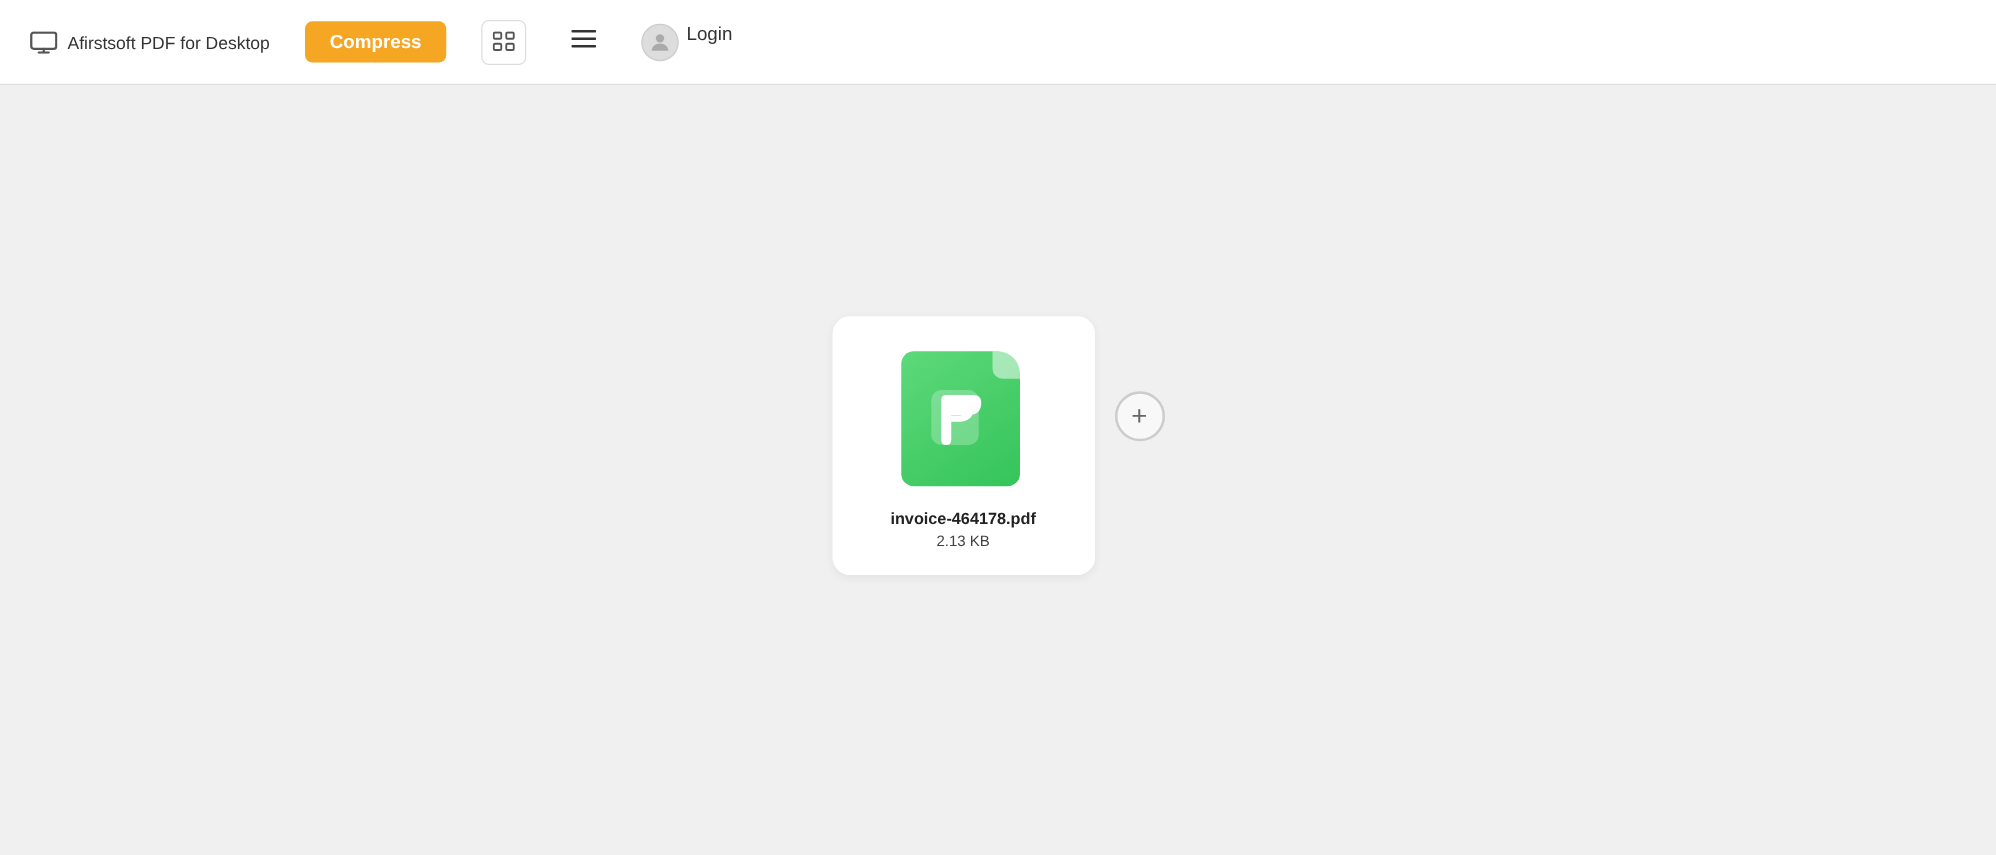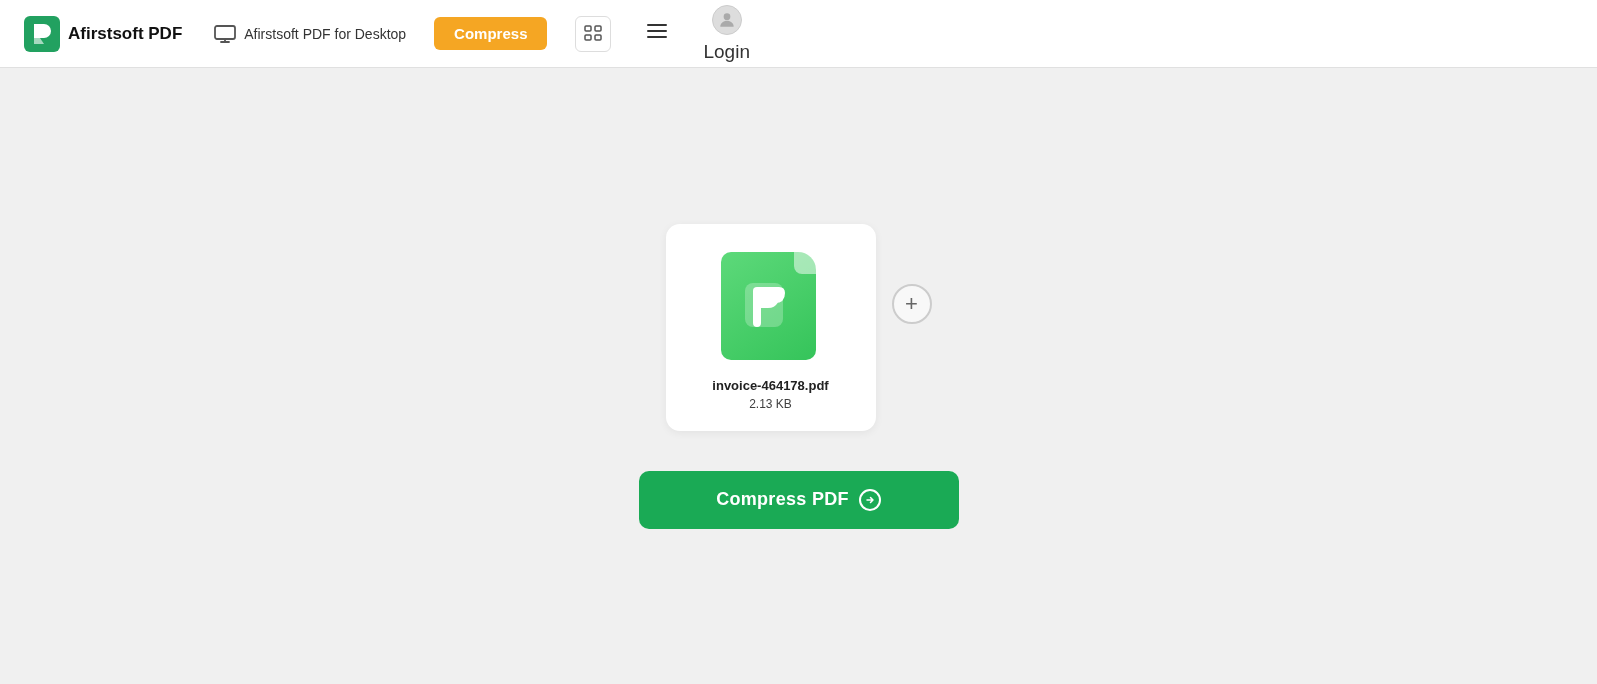--- a/index.html
+++ b/index.html
@@ -101,26 +101,24 @@
       color: #555;
     }
     .menu-lines {
       font-size: 18px;
       color: #333;
       cursor: pointer;
       padding: 4px 8px;
     }
     .login-area {
       display: flex;
-      align-items: center;
       gap: 6px;
       cursor: pointer;
-      font-size: 19px;
+      font-size: 15px;
       color: #333;
-      flex-direction: column;
     }
 
     
     .main {
       display: flex;
       flex-direction: column;
       align-items: center;
       justify-content: center;
       min-height: calc(684px - 68px);
       background: #f0f0f0;
@@ -234,28 +232,20 @@
       align-items: center;
       justify-content: center;
       overflow: hidden;
     }
   </style>
 </head>
 <body>
 
 <div class="header">
 
-  <div class="logo-area">
-    <svg class="logo-icon" viewBox="0 0 36 36" fill="none">
-      <rect width="36" height="36" rx="6" fill="#22a160"></rect>
-      <path d="M10 8h10a7 7 0 010 14H10V8z" fill="white"></path>
-      <path d="M10 22h6l4 6H10v-6z" fill="rgba(255,255,255,0.6)"></path>
-    </svg>
-    <span class="logo-text">Afirstsoft PDF</span>
-  </div>
 
 
   <div class="header-right">
     <div class="desktop-link">
       <svg width="22" height="18" viewBox="0 0 22 18" fill="none">
         <rect x="1" y="1" width="20" height="13" rx="2" stroke="#555" stroke-width="1.8"></rect>
         <path d="M7 17h8M11 14v3" stroke="#555" stroke-width="1.8" stroke-linecap="round"></path>
       </svg>
       <span>Afirstsoft PDF for Desktop</span>
     </div>
@@ -306,21 +296,13 @@
           </svg>
         </div>
       </div>
       <div class="file-name">invoice-464178.pdf</div>
       <div class="file-size">2.13 KB</div>
     </div>
 
     <div class="add-btn">+</div>
   </div>
 
-  <button class="compress-btn">
-    <span>Compress PDF</span>
-    <div class="arrow-circle">
-      <svg width="10" height="10" viewBox="0 0 10 10" fill="none">
-        <path d="M2 5h6M5.5 2.5L8 5l-2.5 2.5" stroke="white" stroke-width="1.5" stroke-linecap="round" stroke-linejoin="round"></path>
-      </svg>
-    </div>
-  </button>
 </div>
 
 </body></html>

